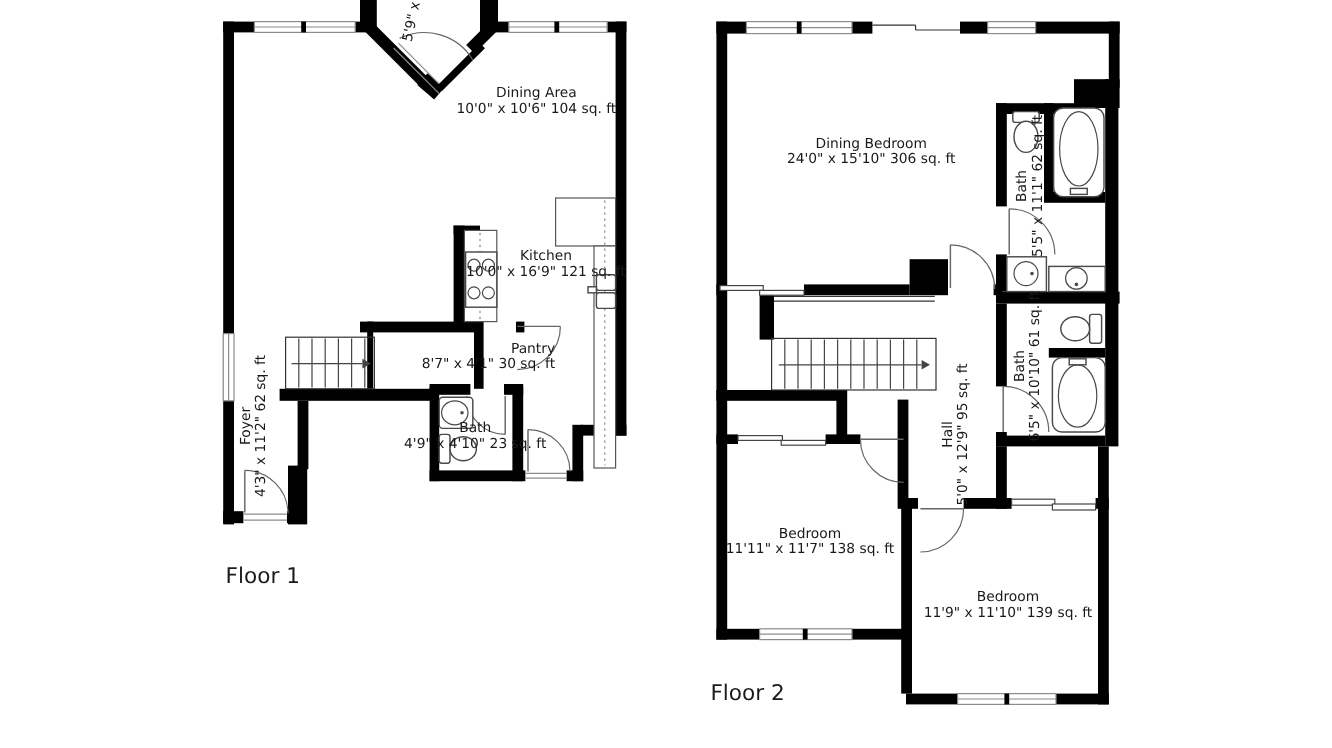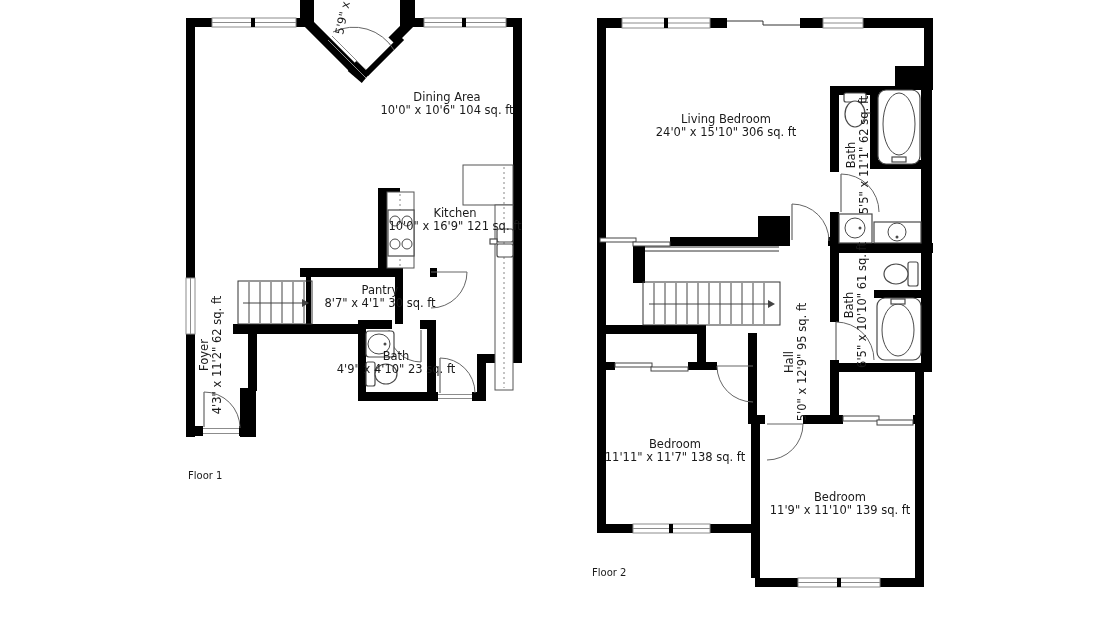--- a/index.html
+++ b/index.html
@@ -18,21 +18,21 @@
   .leafsolid{stroke:#000;stroke-width:6;fill:none;}
   .step{stroke:#444;stroke-width:1;}
   .dash{stroke:#888;stroke-width:1;stroke-dasharray:2,3;fill:none;}
   .slider{fill:#fff;stroke:#444;stroke-width:1;}
   .tick{fill:#000;}
   .counter{fill:#fff;stroke:#555;stroke-width:1;}
   .rlabel{position:absolute;transform:translate(-50%,-50%);text-align:center;
           font-size:11.5px;line-height:13px;color:#1a1a1a;white-space:nowrap;}
   .vert{transform:translate(-50%,-50%) rotate(-90deg);}
   .tilt{transform:translate(-50%,-50%) rotate(-78deg);}
-  .floortag{position:absolute;font-size:10px;color:#1a1a1a;white-space:nowrap;}
+  .floortag{position:absolute;font-size:18px;color:#1a1a1a;white-space:nowrap;}
 </style>
 </head>
 <body>
 
 <div id="stage">
 
 <svg id="plan-svg" width="1110" height="623" viewBox="0 0 1110 623">
 
   <g>
 
@@ -318,46 +318,46 @@
       </g>
       <g>
         <rect class="fix" x="877" y="298" width="44" height="62" rx="8"></rect>
         <ellipse class="fixline" cx="898" cy="330" rx="16" ry="26"></ellipse>
         <rect class="fix" x="891" y="299" width="14" height="5"></rect>
       </g>
     </g>
   </g>
 </svg>
 
-  <div class="rlabel" style="left:447px;top:104px;">
+  <div class="rlabel" style="left:447px;top:84px;">
     <div>Dining Area</div>
     <div>10'0" x 10'6" 104 sq. ft</div>
   </div>
   <div class="rlabel" style="left:455px;top:220px;">
     <div>Kitchen</div>
     <div>10'0" x 16'9" 121 sq. ft</div>
   </div>
-  <div class="rlabel" style="left:380px;top:297px;">
+  <div class="rlabel" style="left:407px;top:297px;text-align:right;">
     <div>Pantry</div>
     <div>8'7" x 4'1" 30 sq. ft</div>
   </div>
   <div class="rlabel" style="left:396px;top:363px;">
     <div>Bath</div>
     <div>4'9" x 4'10" 23 sq. ft</div>
   </div>
   <div class="rlabel vert" style="left:211px;top:355px;">
     <div>Foyer</div>
     <div>4'3" x 11'2" 62 sq. ft</div>
   </div>
   <div class="rlabel tilt" style="left:343px;top:18px;">
     <div>5'9" x</div>
   </div>
 
   <div class="rlabel" style="left:726px;top:126px;">
-    <div>Living Bedroom</div>
+    <div>Dining Bedroom</div>
     <div>24'0" x 15'10" 306 sq. ft</div>
   </div>
   <div class="rlabel vert" style="left:858px;top:155px;">
     <div>Bath</div>
     <div>5'5" x 11'1" 62 sq. ft</div>
   </div>
   <div class="rlabel vert" style="left:856px;top:305px;">
     <div>Bath</div>
     <div>6'5" x 10'10" 61 sq. ft</div>
   </div>

